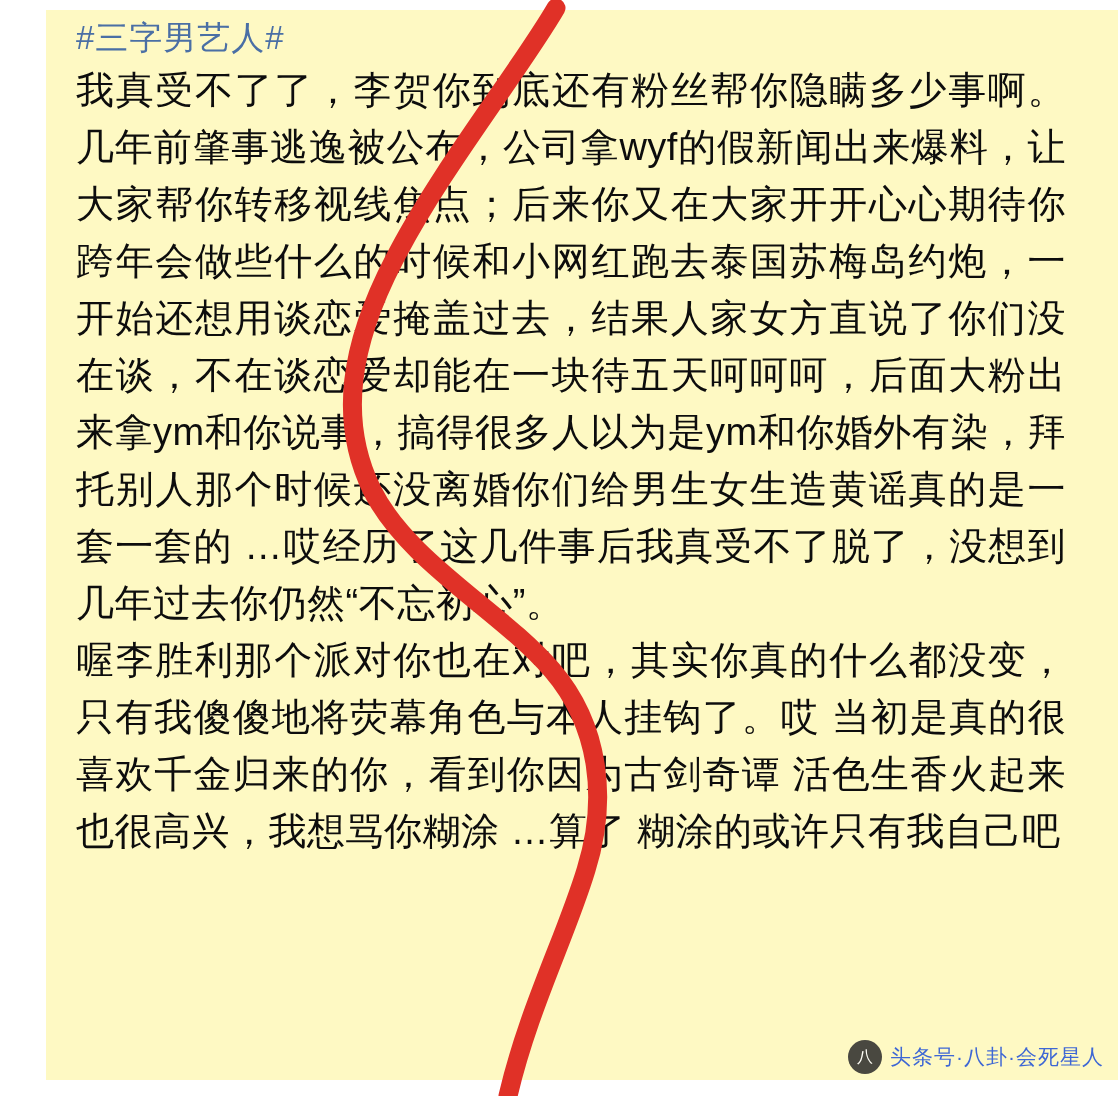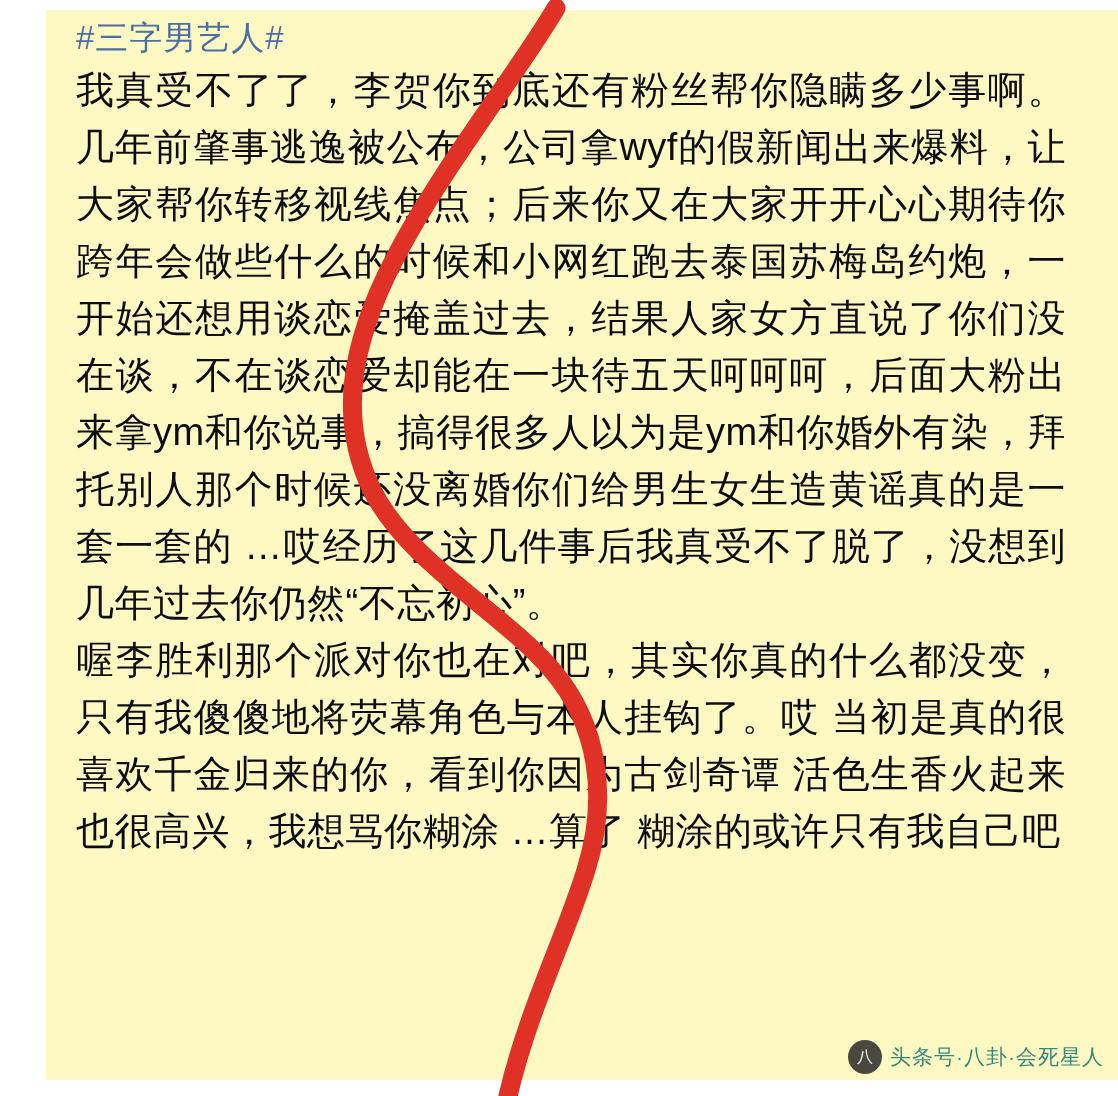--- a/index.html
+++ b/index.html
@@ -78,21 +78,21 @@
   .watermark {
     position: absolute;
     right: 14px;
     bottom: 22px;
     display: flex;
     align-items: center;
     gap: 8px;
     opacity: 0.85;
   }
   .wm-text {
-    color: #0f766e;
+    color: #1d4ed8;
     font-size: 21px;
     font-family: "Liberation Sans", sans-serif;
     letter-spacing: 1px;
     white-space: nowrap;
   }
   .wm-logo {
     width: 34px;
     height: 34px;
     border-radius: 50%;
     background: #2a2a2a;

